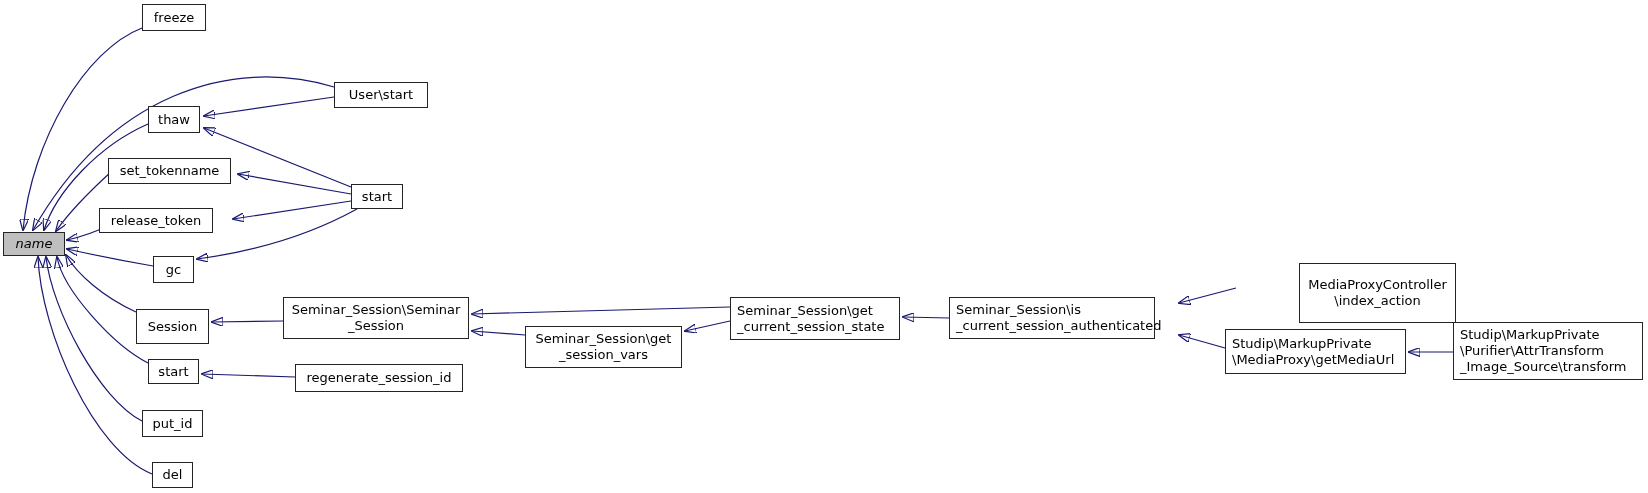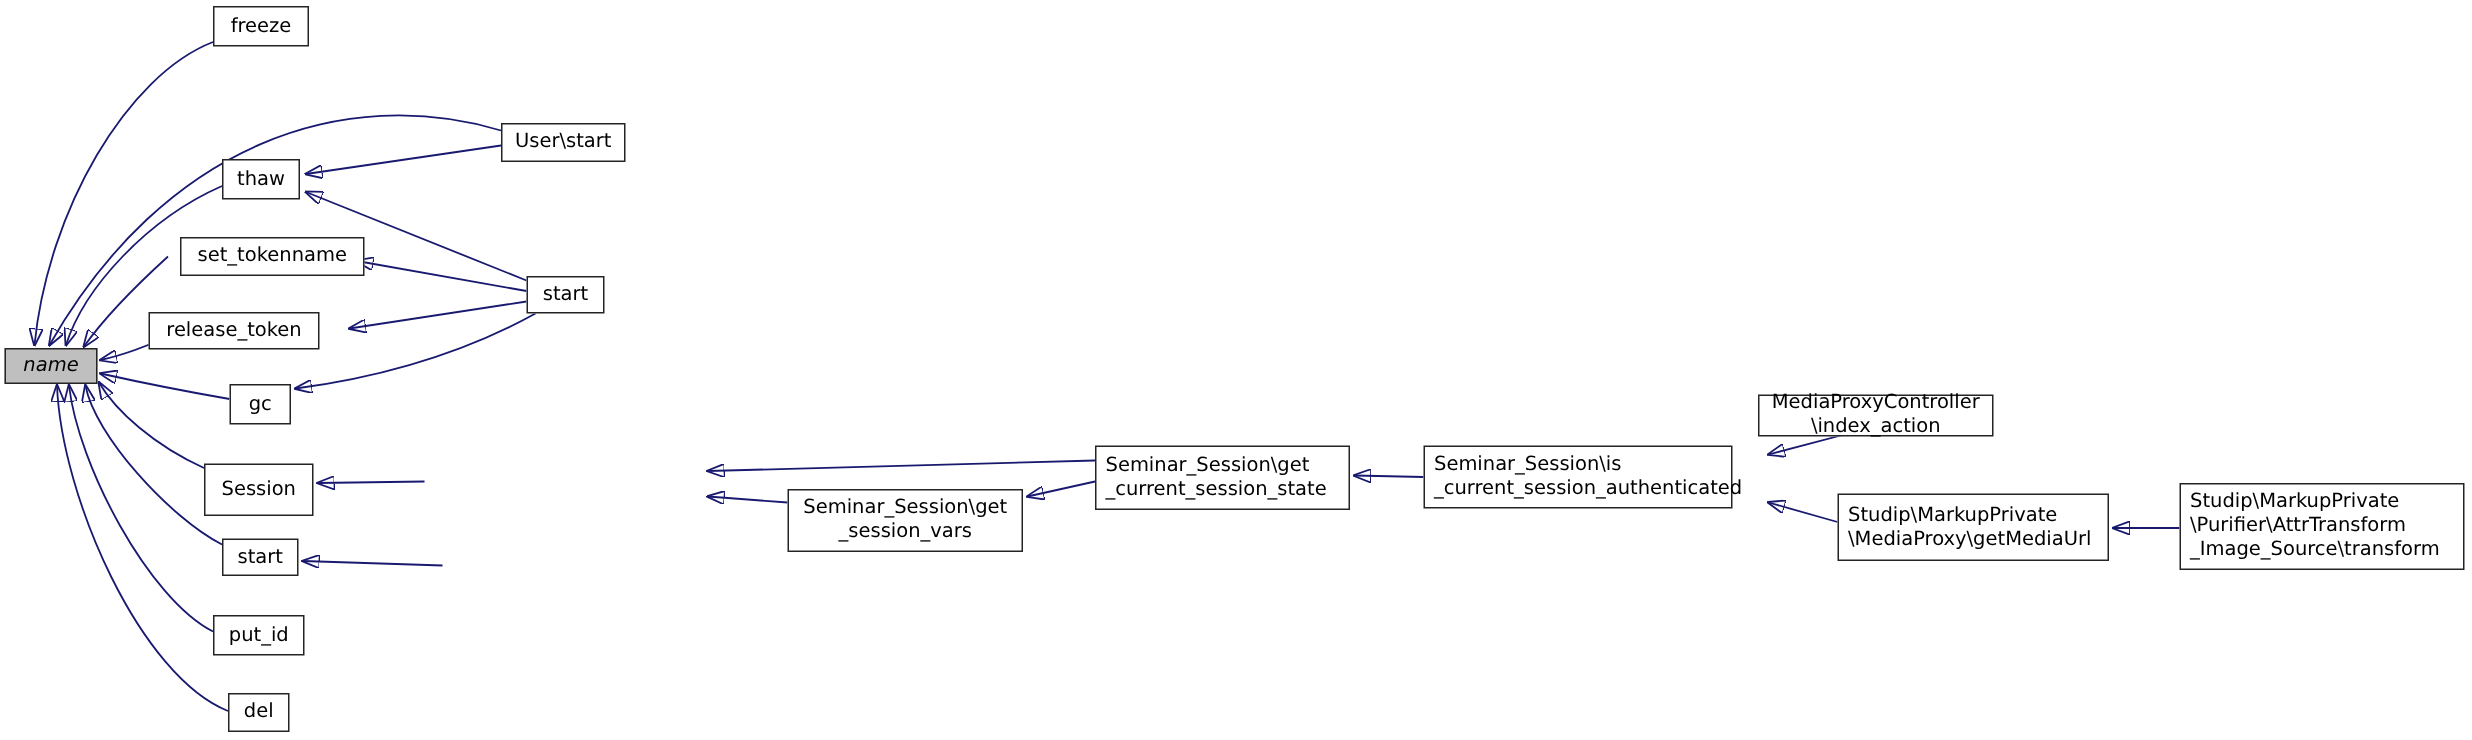--- a/index.html
+++ b/index.html
@@ -84,54 +84,57 @@
     <path d="M730,307 L472,314" marker-end="url(#arrow)"></path>
     <path d="M730,321 L685,331" marker-end="url(#arrow)"></path>
     <path d="M949,318 L903,317" marker-end="url(#arrow)"></path>
     <path d="M1236,288 L1179,303" marker-end="url(#arrow)"></path>
     <path d="M1225,348 L1179,335" marker-end="url(#arrow)"></path>
     <path d="M1453,352 L1409,352" marker-end="url(#arrow)"></path>
   </svg>
 
   <div class="node" style="left:142px;top:4px;width:64px;height:27px">freeze</div>
 
-  <div class="node" style="left:334px;top:82px;width:83px;height:26px">User\start</div>
+  <div class="node" style="left:334px;top:82px;width:94px;height:26px">User\start</div>
 
   <div class="node" style="left:148px;top:106px;width:52px;height:27px">thaw</div>
 
-  <div class="node" style="left:120px;top:158px;width:123px;height:26px">set_tokenname</div>
+  <div class="node" style="left:108px;top:158px;width:123px;height:26px">set_tokenname</div>
 
   <div class="node" style="left:99px;top:208px;width:114px;height:25px">release_token</div>
 
   <div class="node" style="left:351px;top:184px;width:52px;height:25px">start</div>
 
   <div class="node highlight" style="left:3px;top:232px;width:62px;height:24px">name</div>
 
   <div class="node" style="left:153px;top:256px;width:41px;height:27px">gc</div>
 
   <div class="node" style="left:136px;top:309px;width:73px;height:35px">Session</div>
 
+  <div class="node" style="left:283px;top:297px;width:186px;height:42px">Seminar_Session\Seminar
+_Session</div>
 
   <div class="node" style="left:148px;top:359px;width:51px;height:25px">start</div>
 
+  <div class="node" style="left:295px;top:364px;width:168px;height:28px">regenerate_session_id</div>
 
   <div class="node" style="left:142px;top:410px;width:61px;height:27px">put_id</div>
 
   <div class="node" style="left:152px;top:462px;width:41px;height:26px">del</div>
 
   <div class="node" style="left:525px;top:326px;width:157px;height:42px">Seminar_Session\get
 _session_vars</div>
 
   <div class="node align-left" style="left:730px;top:297px;width:170px;height:43px">Seminar_Session\get
 _current_session_state</div>
 
   <div class="node align-left" style="left:949px;top:297px;width:206px;height:42px">Seminar_Session\is
 _current_session_authenticated</div>
 
-  <div class="node" style="left:1172px;top:263px;width:157px;height:28px">MediaProxyController
+  <div class="node" style="left:1299px;top:263px;width:157px;height:60px">MediaProxyController
 \index_action</div>
 
   <div class="node align-left" style="left:1225px;top:329px;width:181px;height:45px">Studip\MarkupPrivate
 \MediaProxy\getMediaUrl</div>
 
   <div class="node align-left" style="left:1453px;top:322px;width:190px;height:58px">Studip\MarkupPrivate
 \Purifier\AttrTransform
 _Image_Source\transform</div>
 
 </div>

